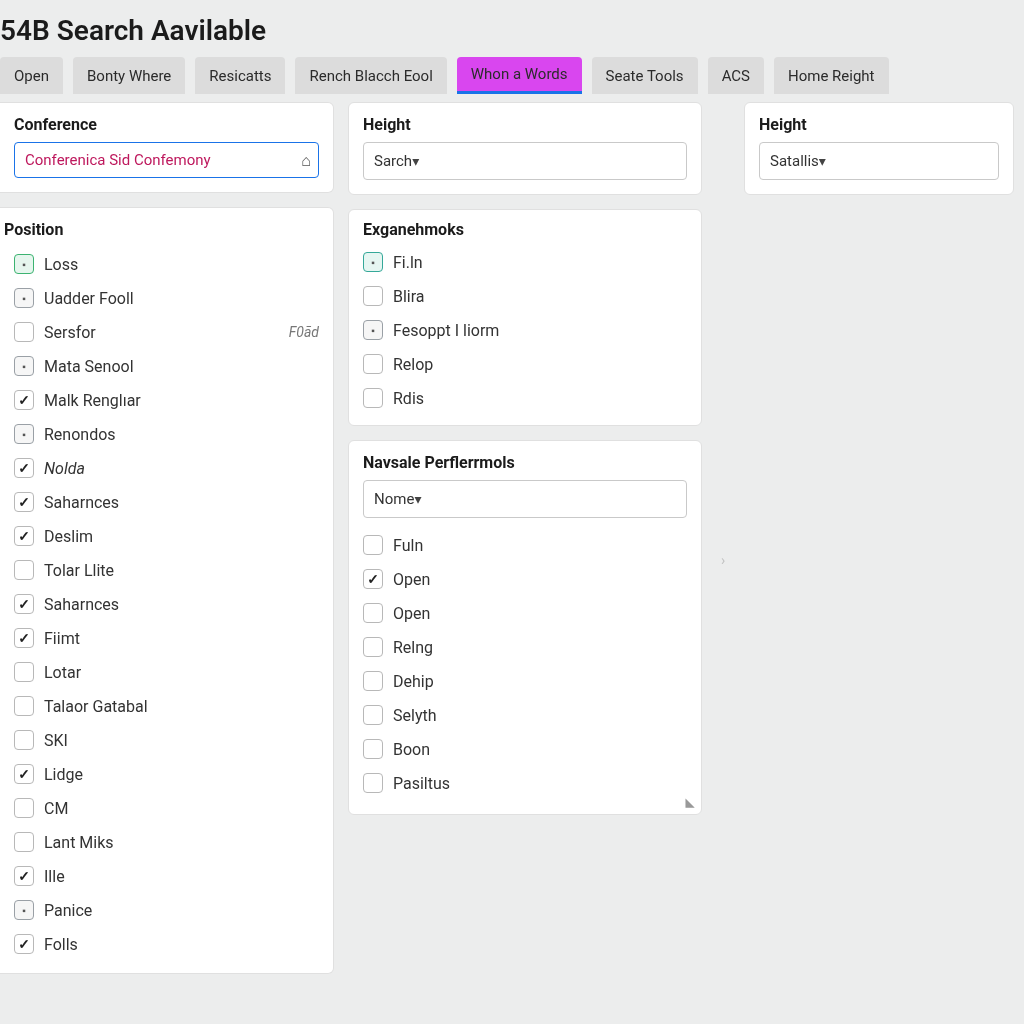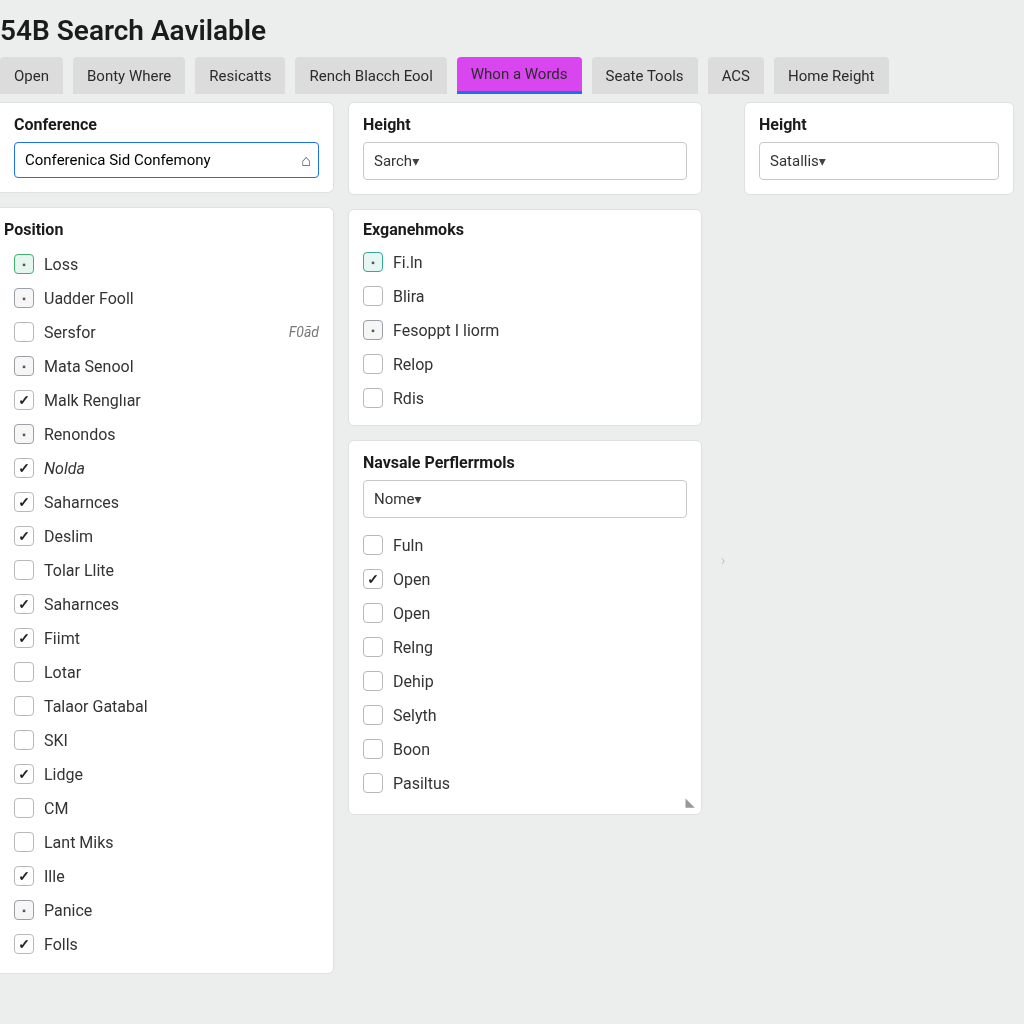--- a/index.html
+++ b/index.html
@@ -25,21 +25,21 @@
   .col { display: flex; flex-direction: column; gap: 14px; }
   .col-left { width: 334px; }
   .col-mid { width: 354px; }
   .col-right { flex: 1; }
   .card { background: #fff; border: 1px solid #e0e0e0; border-radius: 6px; padding: 12px 14px 14px 14px; }
   .card.tight { padding: 10px 0 10px 0; }
   .section-title { font-weight: 700; font-size: 16px; color: #1b1b1b; padding: 0 0 8px 0; }
   .field { position: relative; }
   .text-input {
     width: 100%; height: 36px; border: 1.5px solid #1a73e8; border-radius: 4px;
-    padding: 0 34px 0 10px; font-size: 15px; color: #000000; outline: none; background:#fff;
+    padding: 0 34px 0 10px; font-size: 15px; color: #be185d; outline: none; background:#fff;
   }
   .right-glyph { position: absolute; right: 8px; top: 50%; transform: translateY(-50%); color:#555; font-size:16px; }
   .select {
     width: 100%; height: 38px; border: 1px solid #c9c9c9; border-radius: 4px; background:#fff;
     display:flex; align-items:center; padding:0 10px; font-size:15px; color:#333; cursor:pointer;
   }
   .chev { font-size: 14px; color:#444; }
   .list { display:flex; flex-direction:column; }
   .list-row { display:flex; align-items:center; gap:10px; padding:7px 14px; font-size:16px; color:#333; cursor:pointer; }
   .list-row .spacer { flex:1; }

